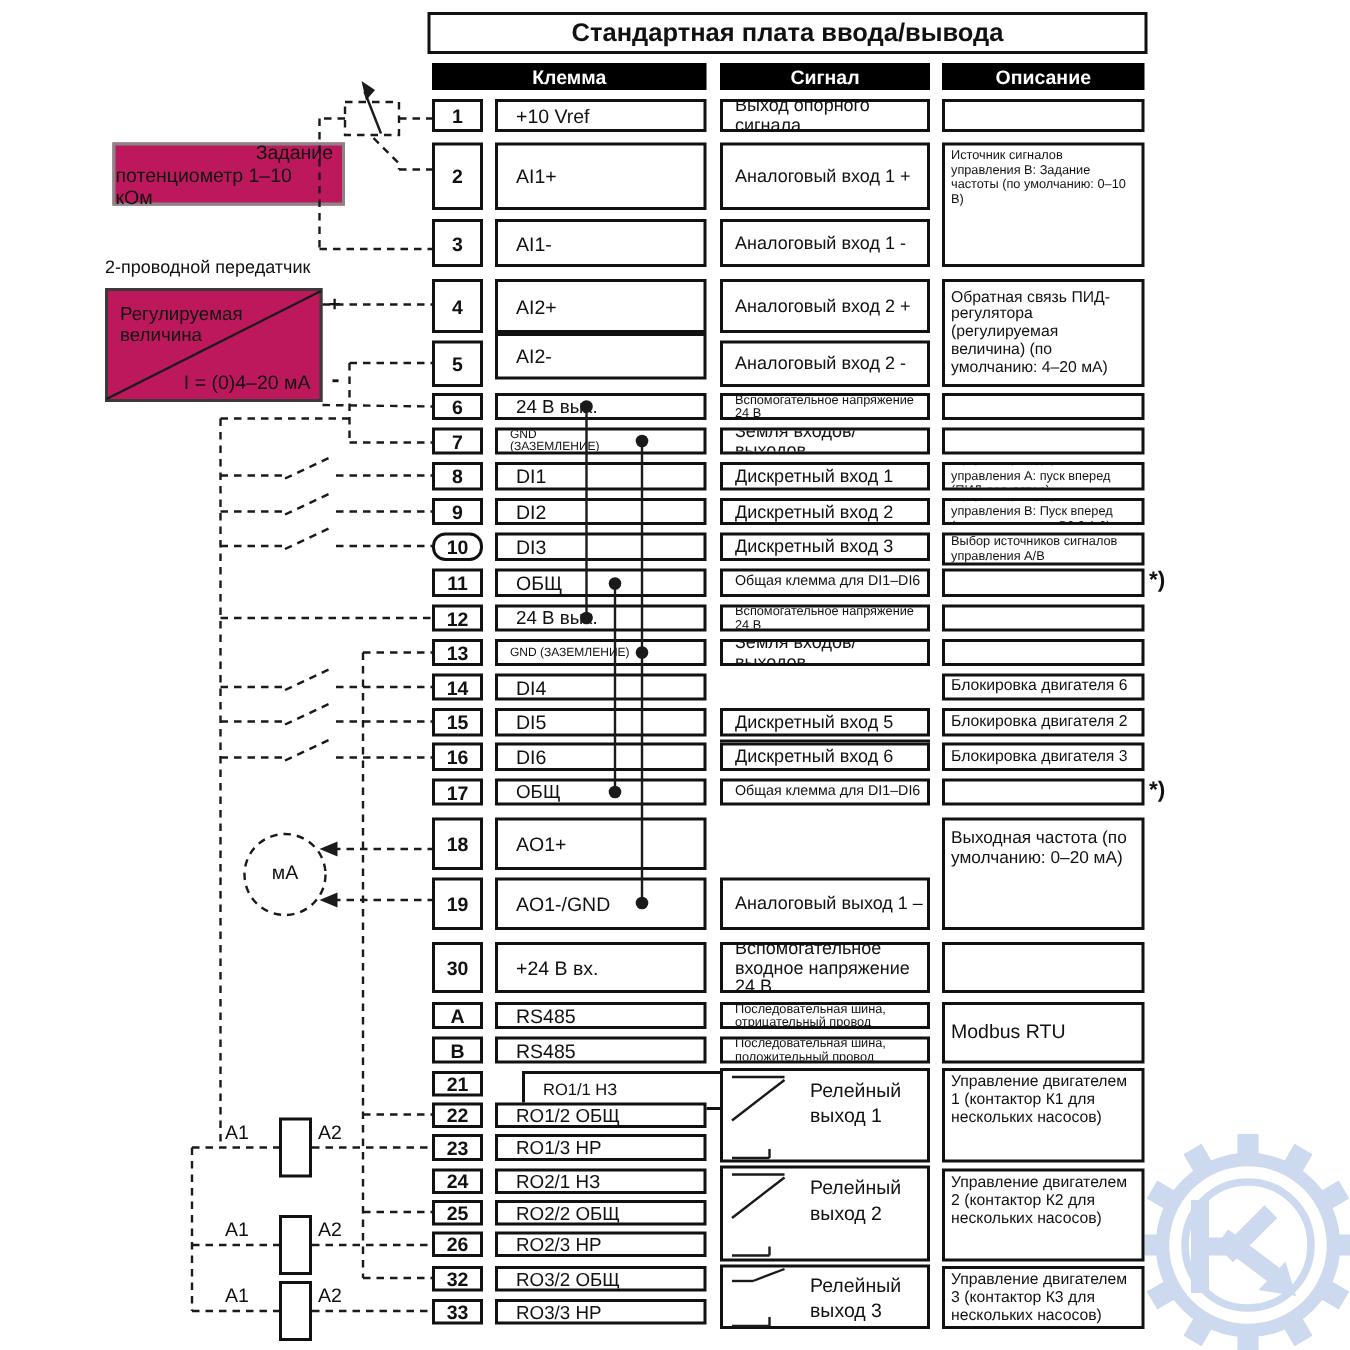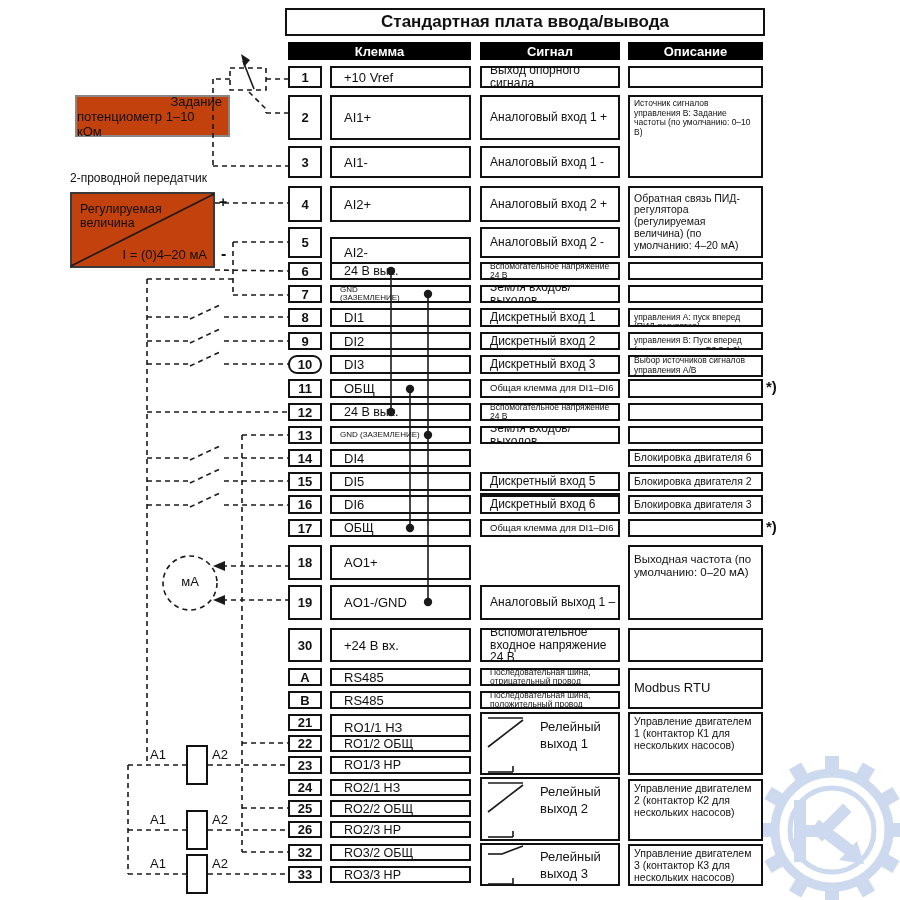--- a/index.html
+++ b/index.html
@@ -17,21 +17,21 @@
   .numbox{left:288px;width:34px;justify-content:center;font-weight:bold;font-size:13px;}
   .termbox{left:330px;width:141px;font-size:13px;padding-left:12px;}
   .sigbox{left:480px;width:140px;font-size:12px;padding-left:8px;line-height:1.05;}
   .descbox{left:628px;width:135px;font-size:10.5px;padding:2px 4px;line-height:1.12;align-items:center;}
   .dtop{align-items:flex-start;}
   .fs8{font-size:8px;line-height:1.05;padding-left:8px;}
   .fs85{font-size:8.5px;}
   .sm{font-size:8.5px;line-height:1.08;}
   .wrap60{display:inline-block;max-width:62px;}
   .lbl{position:absolute;z-index:4;}
-  .graybox{position:absolute;background:#c2410c;border:2px solid #878787;box-sizing:border-box;z-index:2;}
+  .graybox{position:absolute;background:#be185d;border:2px solid #878787;box-sizing:border-box;z-index:2;}
   .tgray{border-color:#3a3a3a;}
   .para{margin:0 0 7px 0;}
   .relaytext{margin-left:58px;font-size:13px;line-height:1.3;}
   .asterisk{position:absolute;z-index:4;font-size:15px;font-weight:bold;}
   .coil{position:absolute;width:22px;background:#fff;border:2px solid #111;box-sizing:border-box;z-index:2;}
 </style>
 </head>
 <body>
 
 <div id="canvas">
@@ -95,21 +95,21 @@
 
   <div class="box numbox" style="top:66px;height:22px;">1</div>
   <div class="box termbox" style="top:66px;height:22px;">+10 Vref</div>
   <div class="box numbox" style="top:95px;height:45px;">2</div>
   <div class="box termbox" style="top:95px;height:45px;">AI1+</div>
   <div class="box numbox" style="top:146px;height:32px;">3</div>
   <div class="box termbox" style="top:146px;height:32px;">AI1-</div>
   <div class="box numbox" style="top:186px;height:36px;">4</div>
   <div class="box termbox" style="top:186px;height:36px;">AI2+</div>
   <div class="box numbox" style="top:227px;height:31px;">5</div>
-  <div class="box termbox" style="top:237px;height:31px;">AI2-</div>
+  <div class="box termbox" style="top:222px;height:31px;">AI2-</div>
   <div class="box numbox" style="top:262px;height:18px;">6</div>
   <div class="box termbox" style="top:262px;height:18px;font-size:12.5px;">24 В вых.</div>
   <div class="box numbox" style="top:285px;height:18px;">7</div>
   <div class="box termbox fs8" style="top:285px;height:18px;">
       <span class="wrap60">GND (ЗАЗЕМЛЕНИЕ)</span>
     </div>
   <div class="box numbox" style="top:308px;height:19px;">8</div>
   <div class="box termbox" style="top:308px;height:19px;">DI1</div>
   <div class="box numbox" style="top:332px;height:18px;">9</div>
   <div class="box termbox" style="top:332px;height:18px;">DI2</div>
@@ -133,21 +133,21 @@
   <div class="box termbox" style="top:545px;height:35px;">AO1+</div>
   <div class="box numbox" style="top:585px;height:35px;">19</div>
   <div class="box termbox" style="top:585px;height:35px;">AO1-/GND</div>
   <div class="box numbox" style="top:628px;height:34px;">30</div>
   <div class="box termbox" style="top:628px;height:34px;">+24 В вх.</div>
   <div class="box numbox" style="top:668px;height:18px;">A</div>
   <div class="box termbox" style="top:668px;height:18px;">RS485</div>
   <div class="box numbox" style="top:691px;height:18px;">B</div>
   <div class="box termbox" style="top:691px;height:18px;">RS485</div>
   <div class="box numbox" style="top:714px;height:17px;">21</div>
-  <div class="box termbox" style="top:714px;height:26px;font-size:13px;">RO1/1 НЗ</div>
+  <div class="box termbox" style="top:714px;height:26px;font-size:11px;margin-left:18px;">RO1/1 НЗ</div>
   <div class="box numbox" style="top:735px;height:17px;">22</div>
   <div class="box termbox" style="top:735px;height:17px;font-size:12.5px;">RO1/2 ОБЩ</div>
   <div class="box numbox" style="top:756px;height:18px;">23</div>
   <div class="box termbox" style="top:756px;height:18px;font-size:12.5px;">RO1/3 НР</div>
   <div class="box numbox" style="top:779px;height:17px;">24</div>
   <div class="box termbox" style="top:779px;height:17px;font-size:12.5px;">RO2/1 НЗ</div>
   <div class="box numbox" style="top:800px;height:17px;">25</div>
   <div class="box termbox" style="top:800px;height:17px;font-size:12.5px;">RO2/2 ОБЩ</div>
   <div class="box numbox" style="top:821px;height:17px;">26</div>
   <div class="box termbox" style="top:821px;height:17px;font-size:12.5px;">RO2/3 НР</div>

